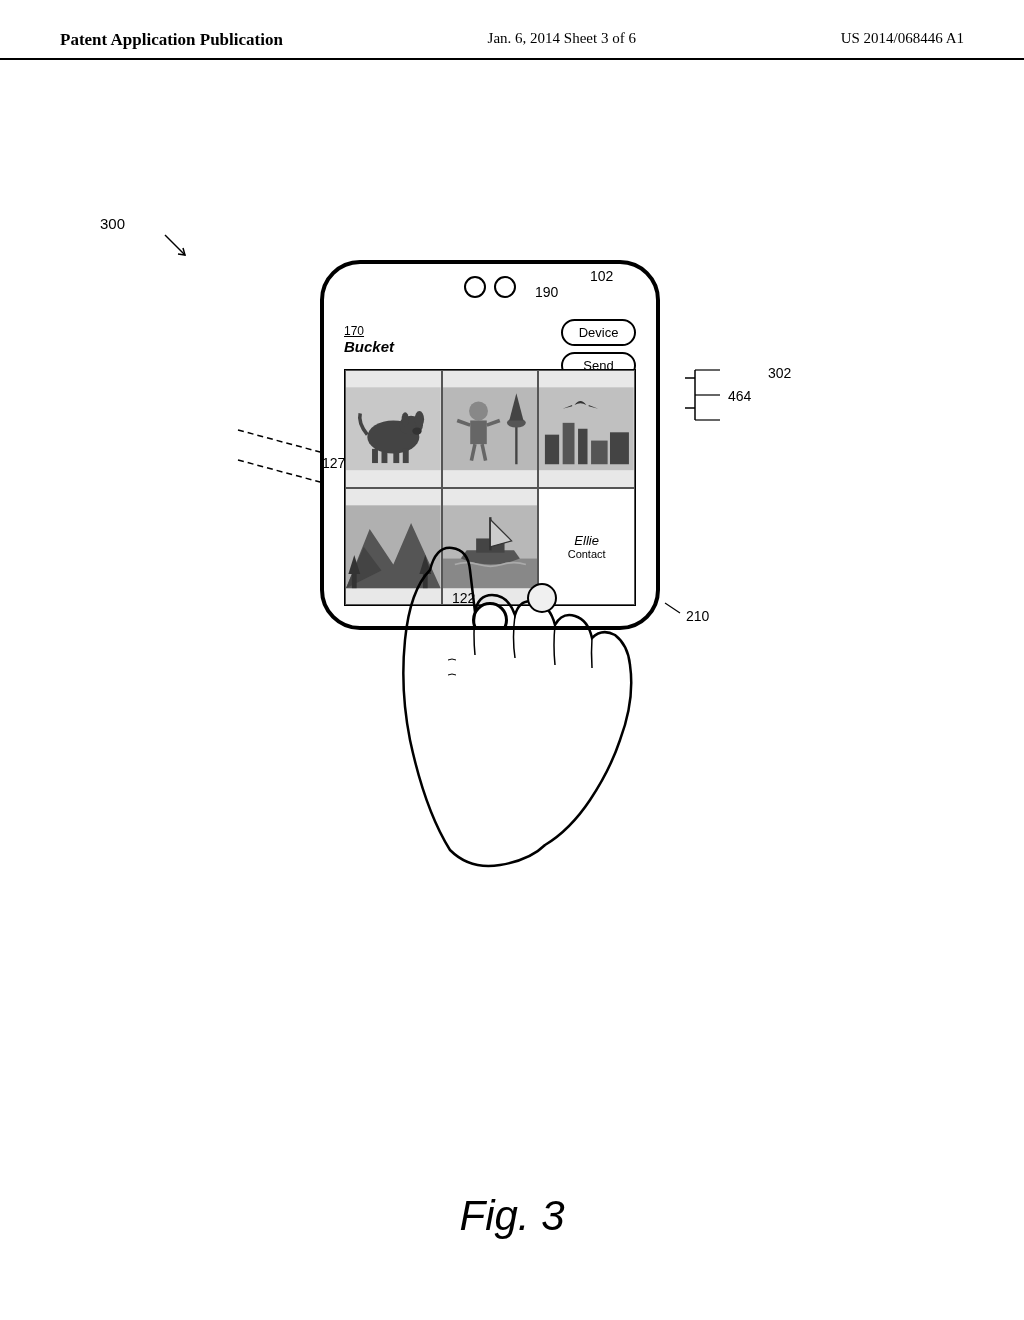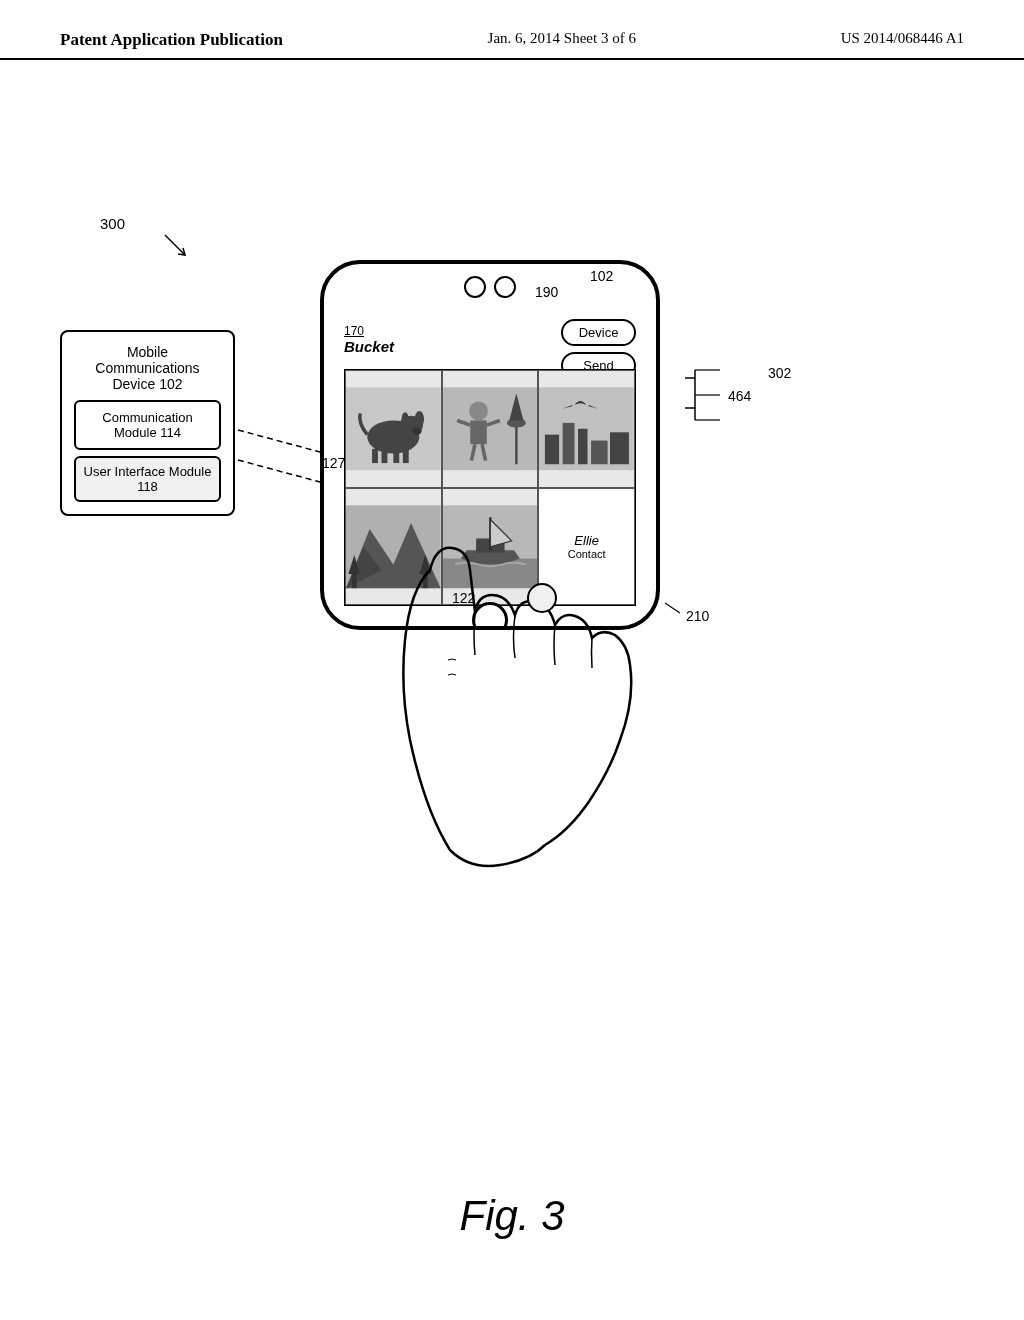--- a/index.html
+++ b/index.html
@@ -282,31 +282,20 @@
 
     <line x1="346" y1="393" x2="360" y2="408" stroke="#000" stroke-width="1.2"></line>
 
     <line x1="466" y1="545" x2="500" y2="555" stroke="#000" stroke-width="1.2"></line>
 
     <line x1="680" y1="553" x2="665" y2="543" stroke="#000" stroke-width="1.2"></line>
   </svg>
 
   <div class="ref-300 label">300</div>
 
-  <div class="module-box-outer">
-    <div class="module-box-title">
-      <span>Mobile Communications Device 102</span>
-    </div>
-    <div class="module-box-inner1">
-      <div class="module-box-inner1-title">Communication Module 114</div>
-    </div>
-    <div class="module-box-inner2">
-      <div class="module-box-inner2-title">User Interface Module 118</div>
-    </div>
-  </div>
 
   <div class="phone">
 
     <div class="phone-top">
       <div class="phone-circle"></div>
       <div class="phone-circle"></div>
     </div>
 
     <div class="bucket-area">
       <div class="bucket-underline" style="font-size:12px;font-family:Arial,sans-serif;">170</div>

